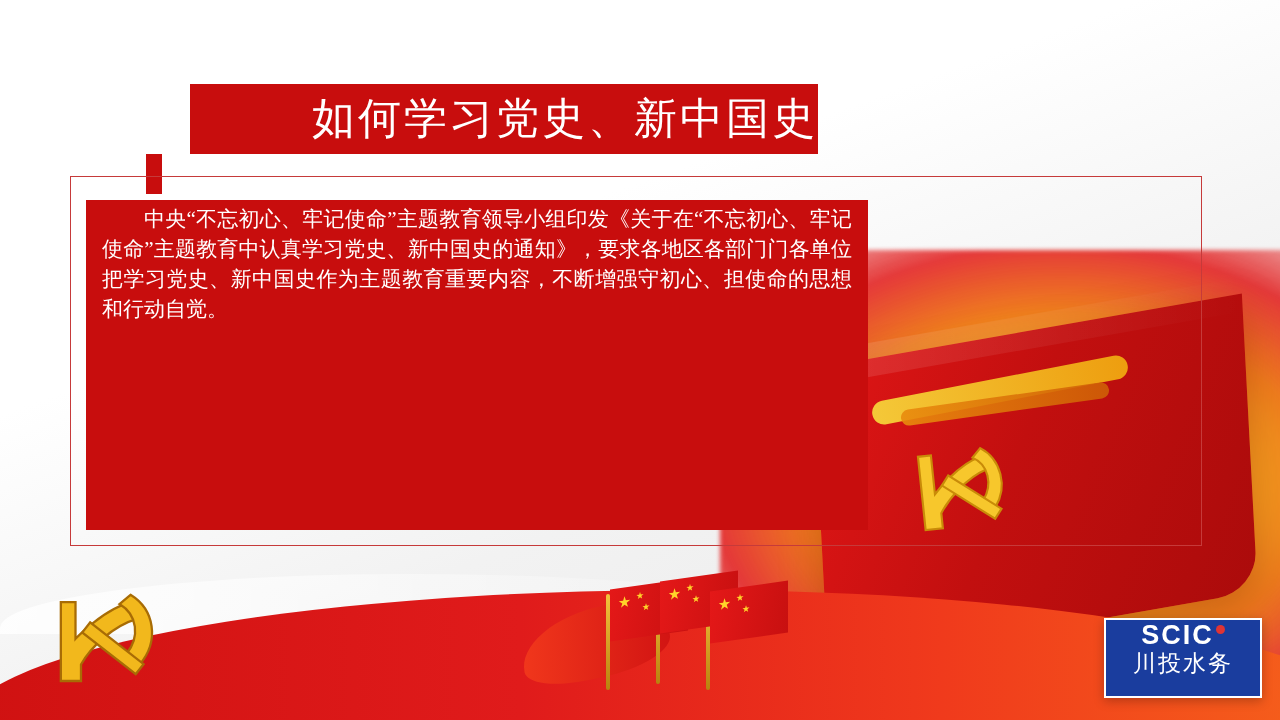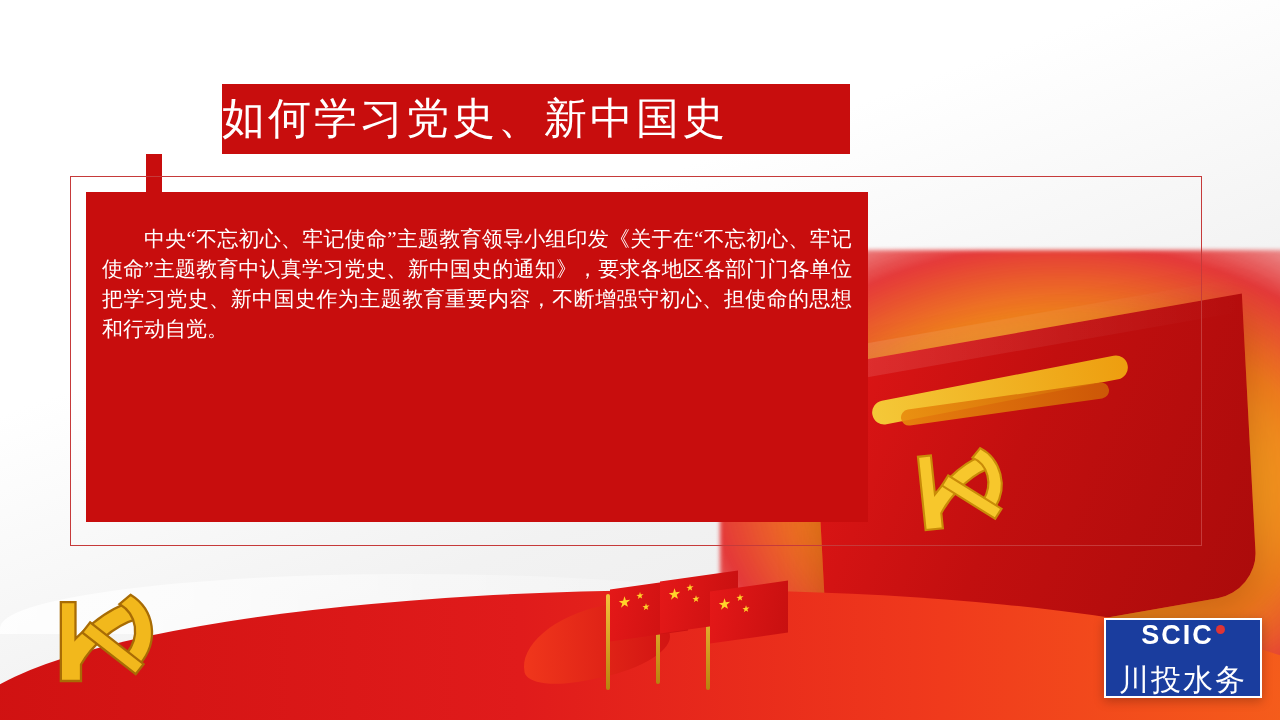--- a/index.html
+++ b/index.html
@@ -173,22 +173,21 @@
   
   .title-box {
     position: absolute;
     left: 190px;
     top: 84px;
     width: 628px;
     height: 70px;
     background: #c80d0d;
     display: flex;
     align-items: center;
-    justify-content: flex-start;
-    margin-left: 32px;
+    justify-content: flex-end;
   }
   .title-text {
     color: #ffffff;
     font-size: 43px;
     letter-spacing: 3px;
     font-family: "Liberation Serif", "DejaVu Serif", serif;
     white-space: nowrap;
   }
   .title-tail {
     position: absolute;
@@ -205,25 +204,25 @@
     left: 70px;
     top: 176px;
     width: 1130px;
     height: 368px;
     border: 1px solid #c63a3a;
     background: rgba(255,255,255,0.0);
   }
   .text-panel {
     position: absolute;
     left: 86px;
-    top: 192px;
+    top: 200px;
     width: 782px;
     height: 330px;
     background: #c80d0d;
-    padding: 32px 16px 10px 16px;
+    padding: 4px 16px 10px 16px;
     box-sizing: border-box;
   }
   .para {
     color: #ffffff;
     font-size: 21px;
     line-height: 30px;
     text-indent: 2em;
     margin: 0;
     text-align: justify;
     font-family: "Liberation Serif", "DejaVu Serif", serif;
@@ -234,36 +233,36 @@
     position: absolute;
     right: 18px;
     bottom: 22px;
     width: 154px;
     height: 76px;
     background: #1a3d9e;
     border: 2px solid #ffffff;
     display: flex;
     flex-direction: column;
     align-items: center;
-    justify-content: space-between;
+    justify-content: flex-start;
     box-shadow: 0 3px 10px rgba(0,0,0,0.25);
   }
   .logo-top {
     color: #ffffff;
     font-size: 27px;
     font-weight: bold;
     letter-spacing: 2px;
     font-family: "Liberation Sans", sans-serif;
     line-height: 30px;
   }
   .logo-bottom {
     color: #ffffff;
-    font-size: 30px;
+    font-size: 23px;
     letter-spacing: 2px;
-    font-family: Liberation Mono, monospace;
+    font-family: Liberation Serif, serif;
     line-height: 28px;
   }
   .logo-dot {
     display: inline-block;
     width: 9px;
     height: 9px;
     background: #e03434;
     border-radius: 50%;
     margin-left: 2px;
     vertical-align: super;

